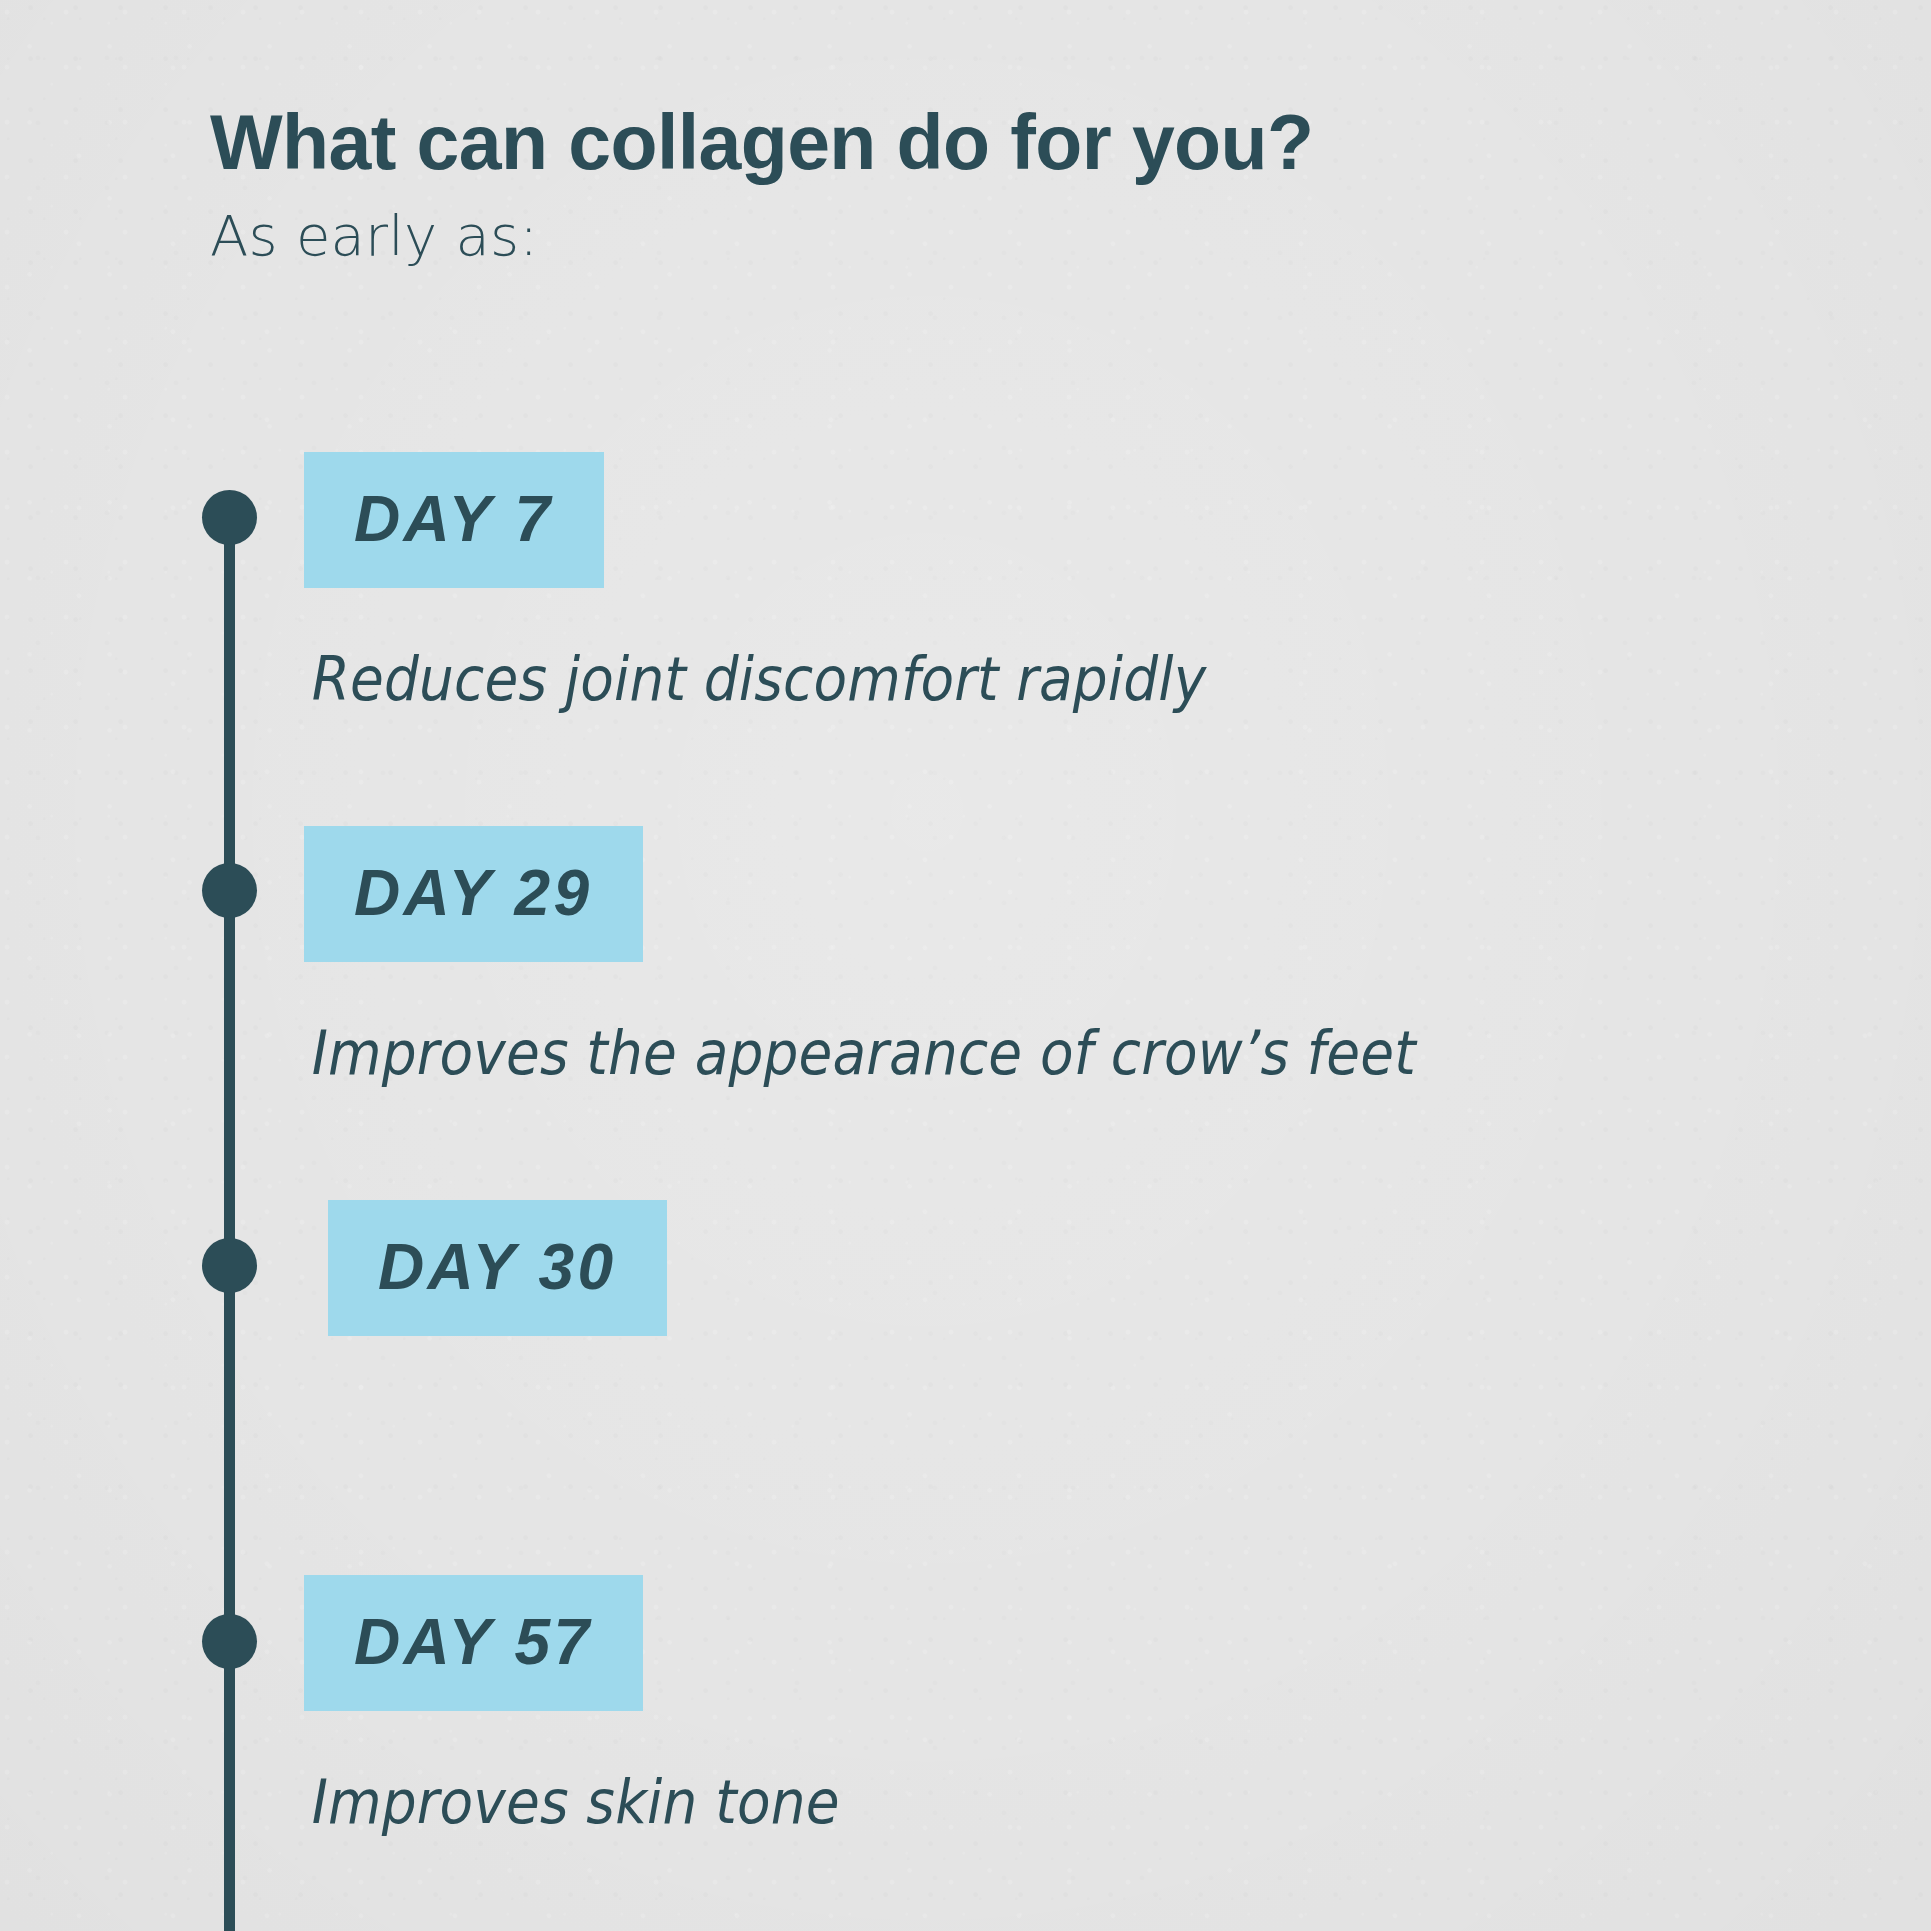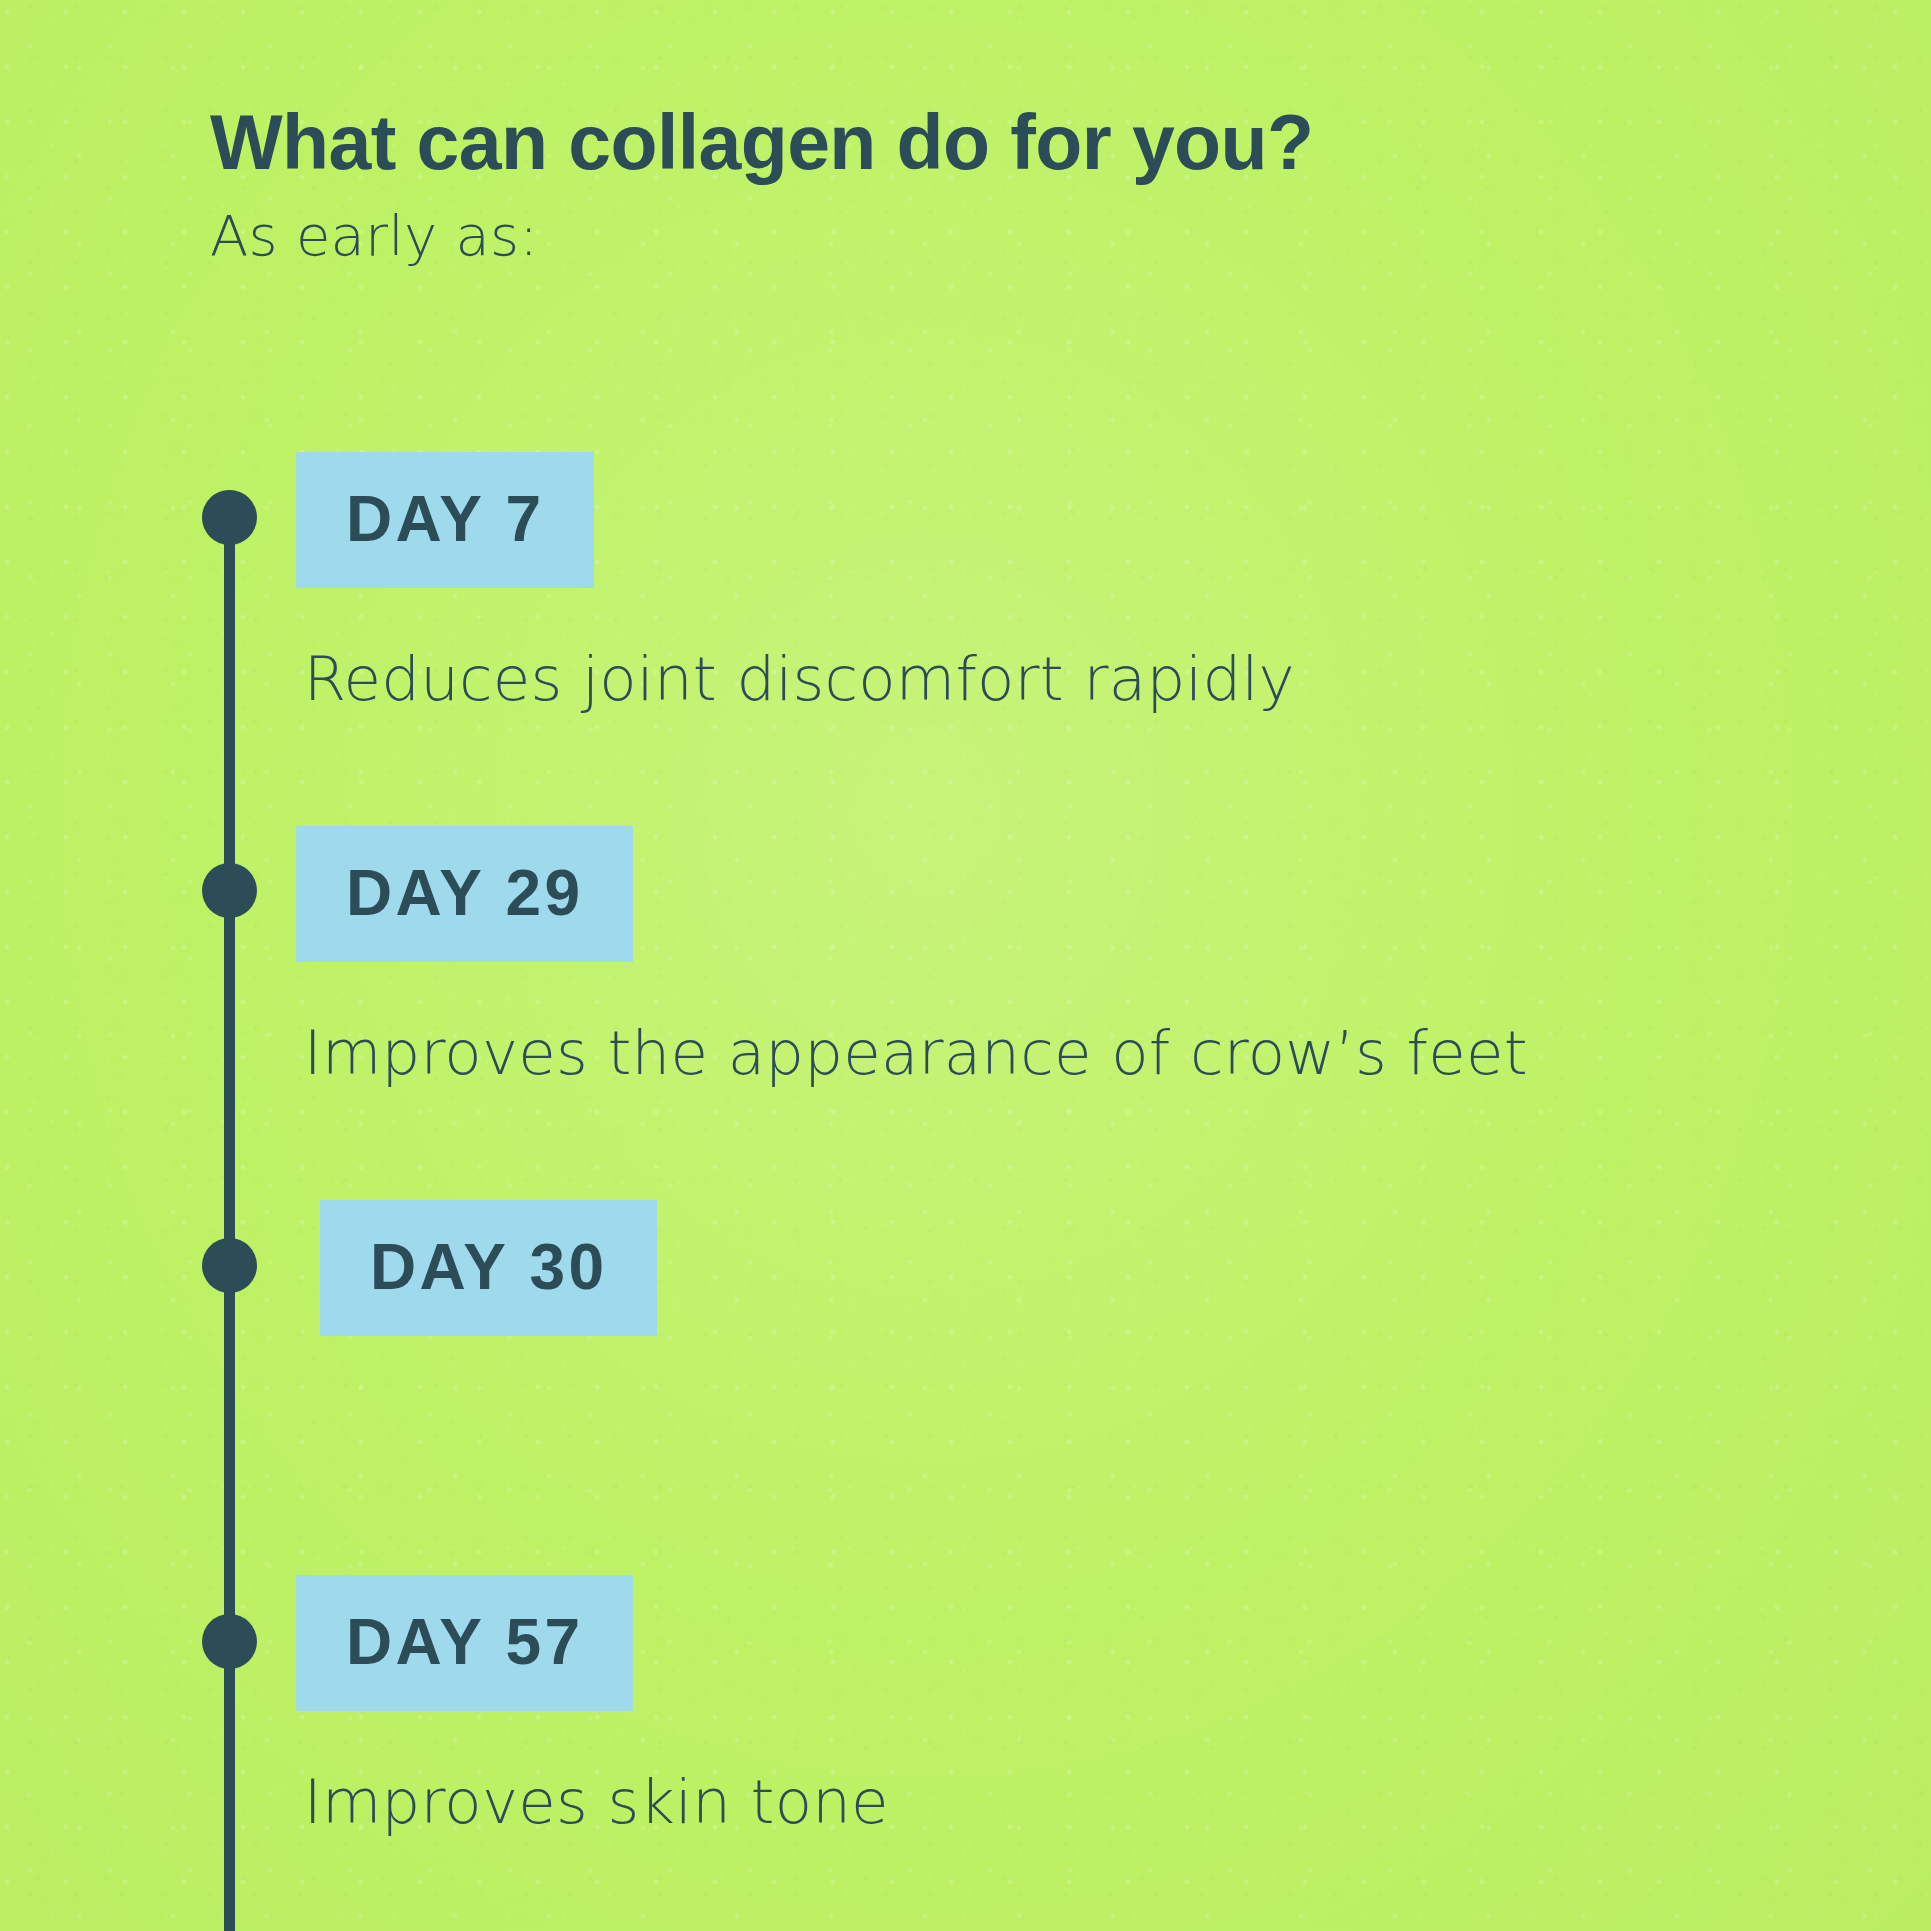--- a/index.html
+++ b/index.html
@@ -10,21 +10,21 @@
     width: 1931px;
     height: 1931px;
     overflow: hidden;
     font-family: "Liberation Sans", sans-serif;
   }
 
   #canvas {
     position: relative;
     width: 1931px;
     height: 1931px;
-    background-color: #bef264;
+    background-color: #e5e5e5;
     overflow: hidden;
   }
 
   
   #paper-texture {
     position: absolute;
     inset: 0;
     pointer-events: none;
     opacity: 0.55;
     background-image:
@@ -89,21 +89,21 @@
     height: 55px;
     border-radius: 50%;
     background-color: #2c4d57;
   }
   #timeline-dot-0 { top: 490px; }
   #timeline-dot-1 { top: 863px; }
   #timeline-dot-2 { top: 1238px; }
   #timeline-dot-3 { top: 1614px; }
 
   
-  .entry { position: absolute; left: 296px; }
+  .entry { position: absolute; left: 304px; font-style: italic; }
   #entry-0 { top: 452px; }
   #entry-1 { top: 826px; }
   #entry-2 { top: 1200px; margin-left: 24px; }
   #entry-3 { top: 1575px; }
 
   .day-badge {
     display: inline-block;
     background-color: #9ed9ec;
     padding: 35px 50px 37px 50px;
     box-sizing: border-box;

